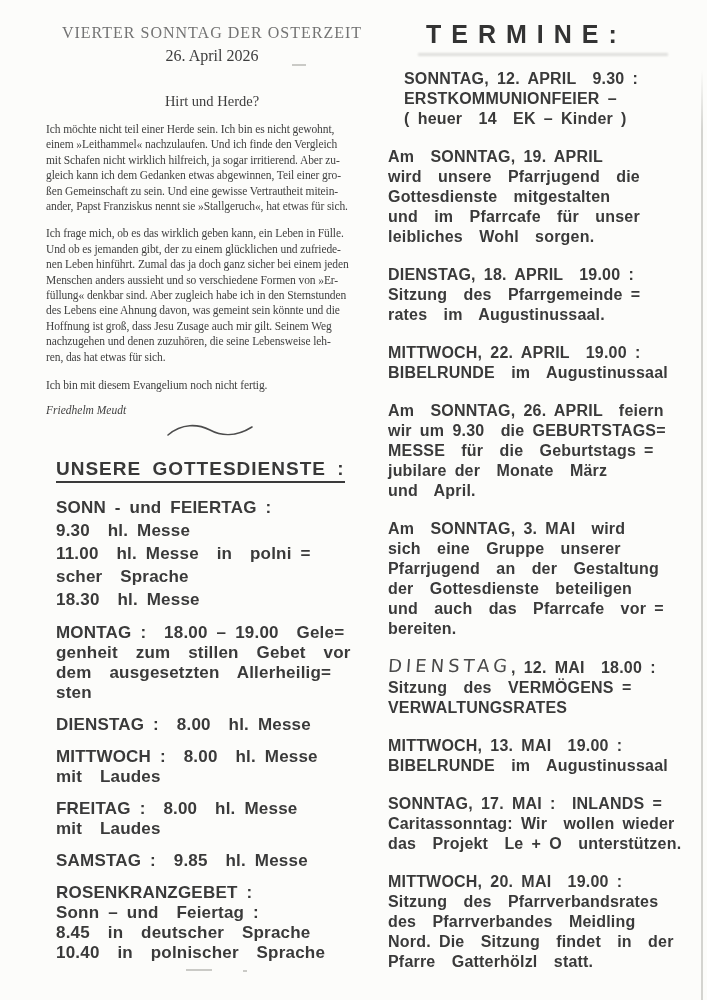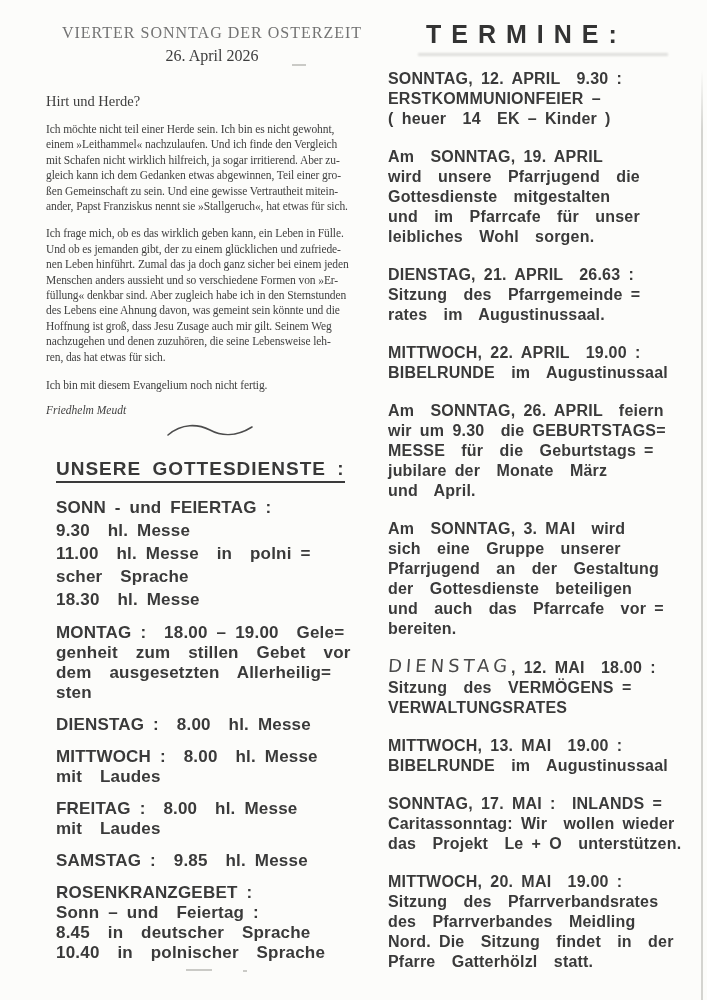--- a/index.html
+++ b/index.html
@@ -14,20 +14,21 @@
     font-family:"Liberation Serif", serif; font-size:16px; letter-spacing:1px;
     text-align:center; color:#737373; white-space:pre;
   }
   .lt-date {
     font-family:"Liberation Serif", serif; font-size:16px; text-align:center;
     margin-top:5px; color:#3d3d3d;
   }
   .art-heading {
     font-family:"Liberation Serif", serif; font-size:14.5px; margin-top:28px;
     color:#3d3d3d;
+    text-align:center;
   }
   .serif-par {
     font-family:"Liberation Serif", serif; font-size:11.5px; line-height:15.4px;
     margin:12px 0 0 0; white-space:pre; letter-spacing:-0.1px; color:#414141;
   }
   .closing { margin-top:13px; }
   .author {
     font-family:"Liberation Serif", serif; font-style:italic; font-size:11.5px;
     margin-top:10px; color:#414141;
   }
@@ -52,21 +53,21 @@
   }
   .smudge {
     width:250px; height:3px; margin:4px 0 0 30px; background:#c8c8c4;
     filter:blur(1px); opacity:.55;
   }
   .titem {
     font-family:"Liberation Sans", sans-serif; font-weight:bold; font-size:16px;
     line-height:20px; letter-spacing:0.2px; word-spacing:3.5px;
     margin-top:18px; white-space:pre; color:#3a3a3a;
   }
-  .titem.first { margin-top:13px; }
+  .titem.first { margin-top:13px;margin-left:16px; }
   .hand {
     display:inline-block; font-family:"DejaVu Sans", sans-serif; font-weight:normal;
     font-size:18px; letter-spacing:4px; transform:skewX(-4deg) translateY(-1px);
     color:#4a4a4a;
   }
   
   .edge-line {
     position:absolute; right:4px; top:70px; bottom:0; width:2px;
     background:linear-gradient(#ffffff00, #d4d4d0 60px, #d4d4d0);
   }
@@ -139,21 +140,21 @@
     <div class="smudge"></div>
 
     <div class="titem first">SONNTAG, 12. APRIL  9.30 :
 ERSTKOMMUNIONFEIER –
 ( heuer  14  EK – Kinder )</div>
     <div class="titem">Am  SONNTAG, 19. APRIL
 wird  unsere  Pfarrjugend  die
 Gottesdienste  mitgestalten
 und  im  Pfarrcafe  für  unser
 leibliches  Wohl  sorgen.</div>
-    <div class="titem">DIENSTAG, 21. APRIL  26.63 :
+    <div class="titem">DIENSTAG, 18. APRIL  19.00 :
 Sitzung  des  Pfarrgemeinde =
 rates  im  Augustinussaal.</div>
     <div class="titem">MITTWOCH, 22. APRIL  19.00 :
 BIBELRUNDE  im  Augustinussaal</div>
     <div class="titem">Am  SONNTAG, 26. APRIL  feiern
 wir um 9.30  die GEBURTSTAGS=
 MESSE  für  die  Geburtstags =
 jubilare der  Monate  März
 und  April.</div>
     <div class="titem">Am  SONNTAG, 3. MAI  wird

